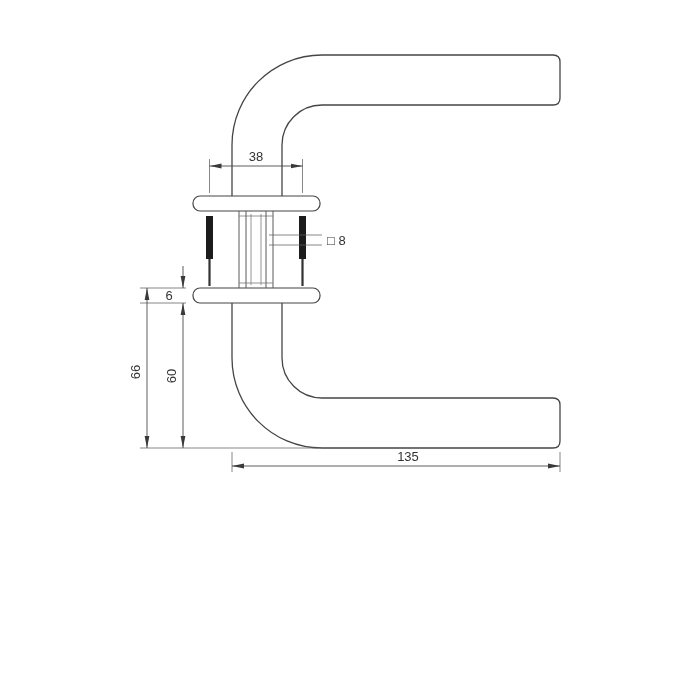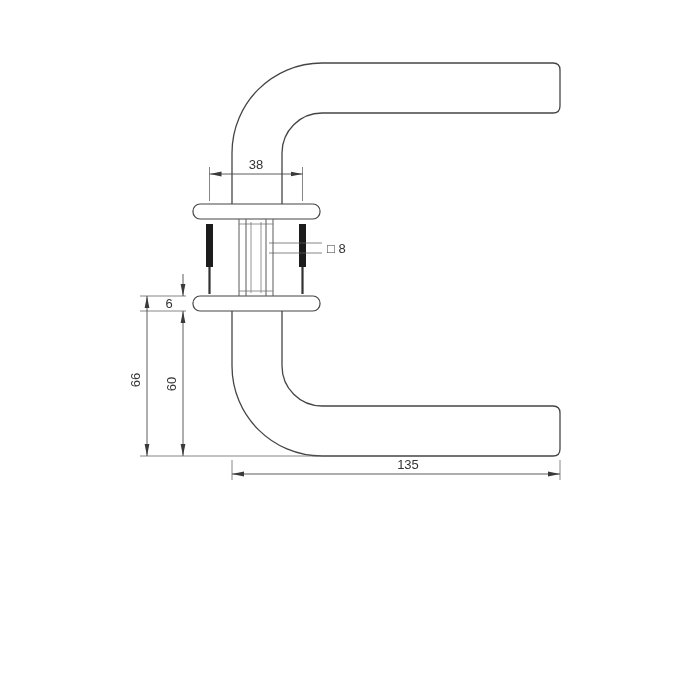--- a/index.html
+++ b/index.html
@@ -7,21 +7,20 @@
     padding: 0;
     background: #ffffff;
   }
   .canvas {
     position: relative;
     width: 700px;
     height: 516px;
     background: #ffffff;
     overflow: hidden;
     font-family: "Liberation Sans", "DejaVu Sans", sans-serif;
-    margin-top: 8px;
   }
   svg { display: block; }
   text {
     font-family: "Liberation Sans", "DejaVu Sans", sans-serif;
     font-size: 13px;
     fill: #333333;
   }
   .outline { stroke: #454545; stroke-width: 1.3; fill: none; }
   .plate   { stroke: #454545; stroke-width: 1.2; fill: #ffffff; }
   .detail  { stroke: #5a5a5a; stroke-width: 1; fill: none; }

